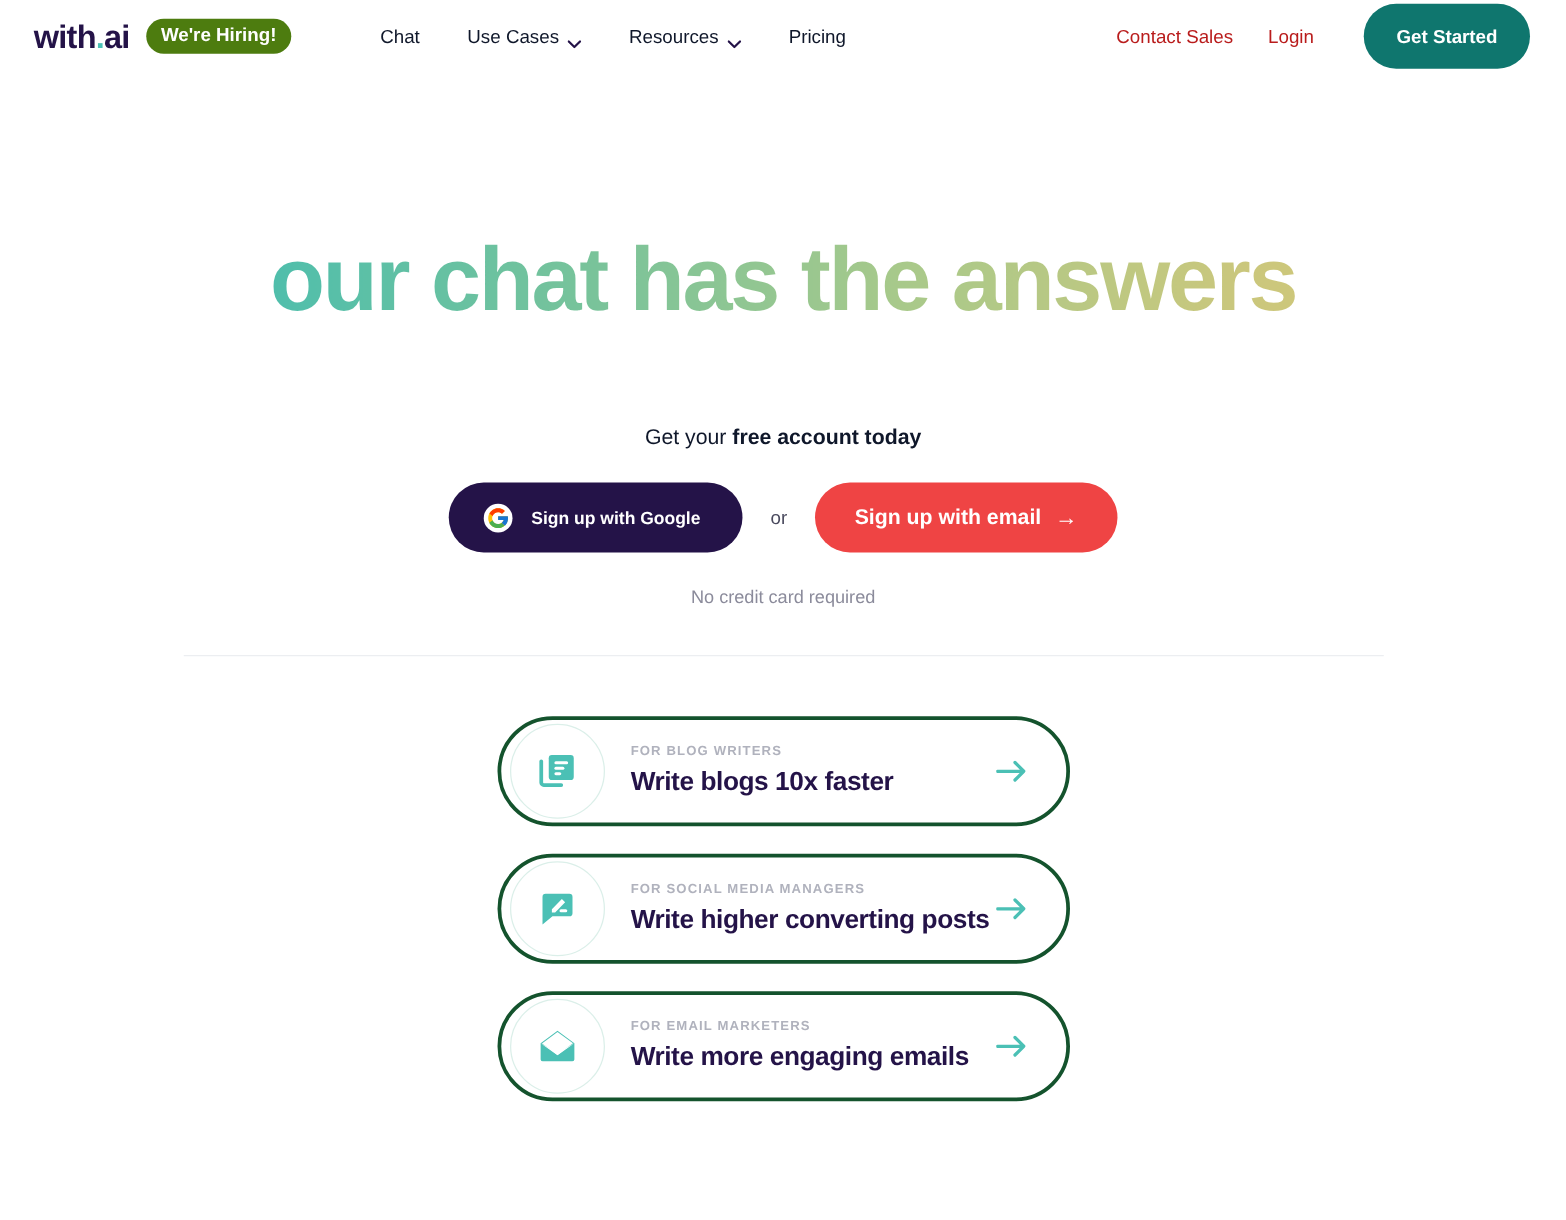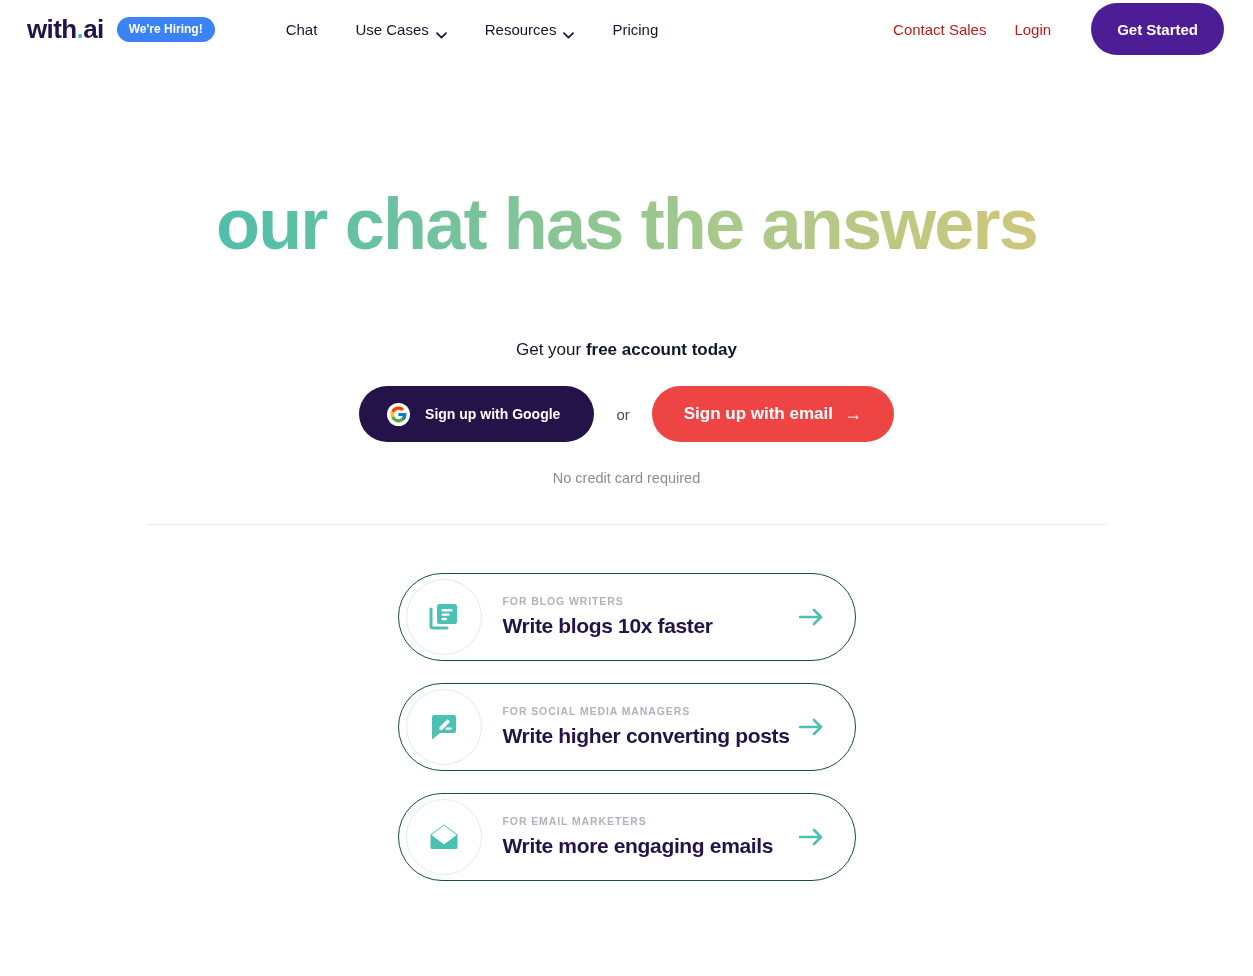--- a/index.html
+++ b/index.html
@@ -35,23 +35,23 @@
   }
   .logo .dot {
     color: #4BC0B5;
     font-size: 26px;
     font-weight: 700;
     margin: 0 0px;
   }
 
   .hiring-badge {
     margin-left: 13px;
-    background: #3b82f6;
+    background: #4d7c0f;
     color: #ffffff;
-    font-size: 12px;
+    font-size: 15px;
     font-weight: 700;
     border-radius: 999px;
     padding: 6px 12px 7px;
     line-height: 1;
     white-space: nowrap;
   }
 
   .main-nav {
     display: flex;
     align-items: center;
@@ -85,21 +85,21 @@
   }
   .header-link {
     font-size: 15px;
     color: #b91c1c;
     padding: 6px 14px;
     cursor: pointer;
     white-space: nowrap;
   }
   .btn-get-started {
     margin-left: 26px;
-    background: #4c1d95;
+    background: #0f766e;
     color: #ffffff;
     font-size: 15px;
     font-weight: 700;
     border: none;
     border-radius: 999px;
     padding: 0 26px;
     height: 52px;
     display: flex;
     align-items: center;
     justify-content: center;
@@ -217,21 +217,21 @@
     margin-top: 48px;
     display: flex;
     flex-direction: column;
     align-items: center;
     gap: 22px;
   }
 
   .card {
     width: 458px;
     height: 88px;
-    border: 1px solid #14532d;
+    border: 3px solid #14532d;
     border-radius: 999px;
     display: flex;
     align-items: center;
     padding: 0 30px 0 6px;
     background: #ffffff;
     cursor: pointer;
     position: relative;
   }
 
   .card-icon-wrap {

